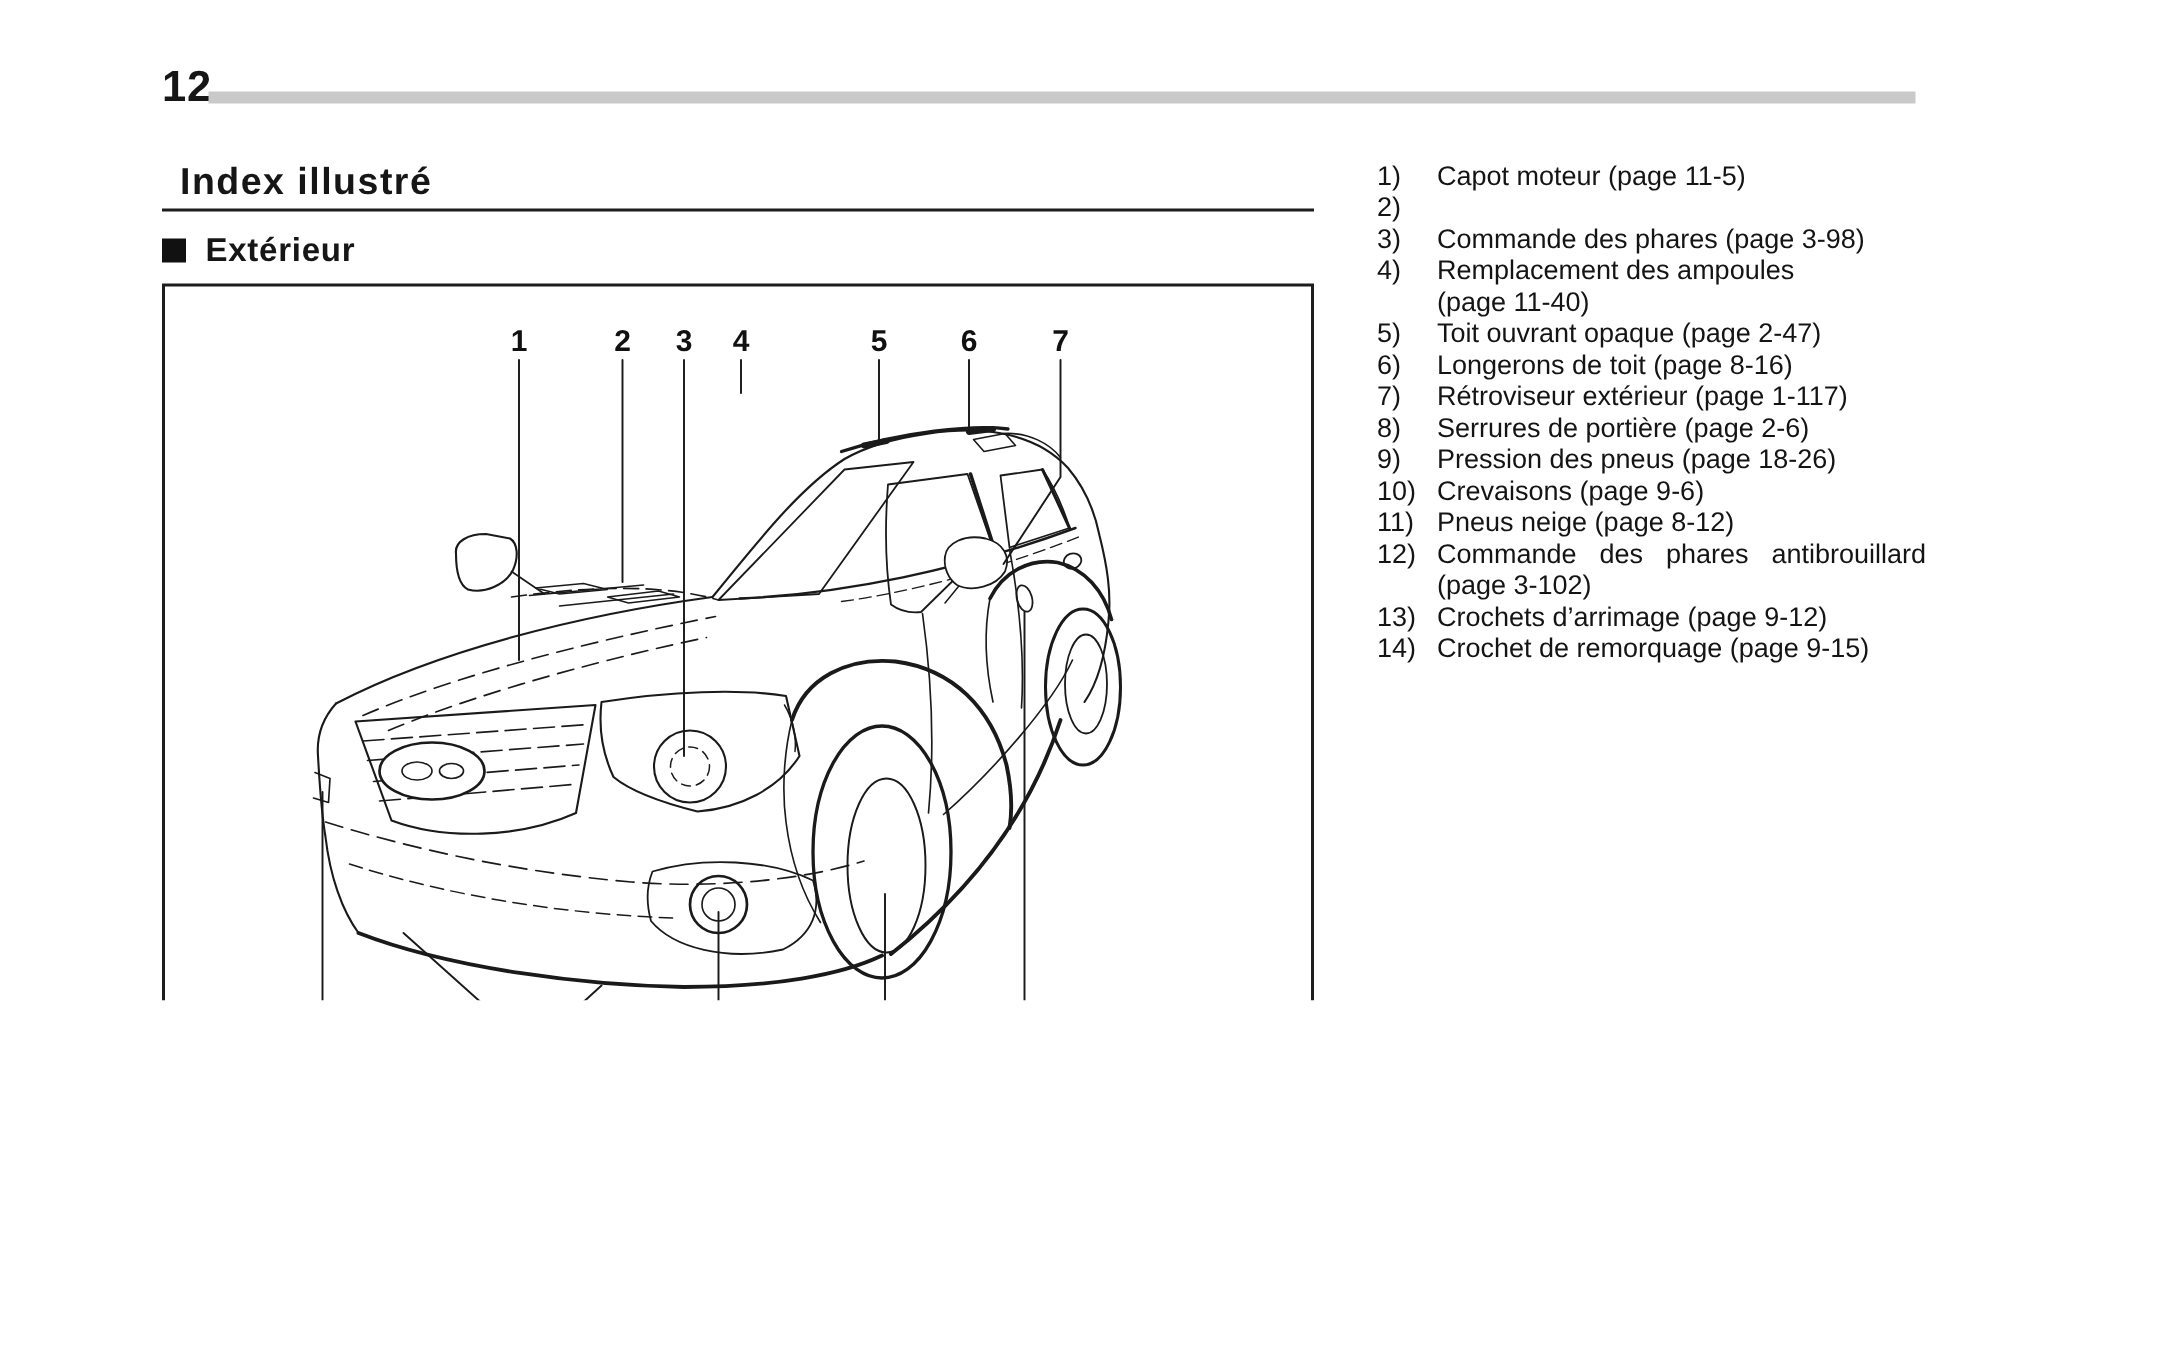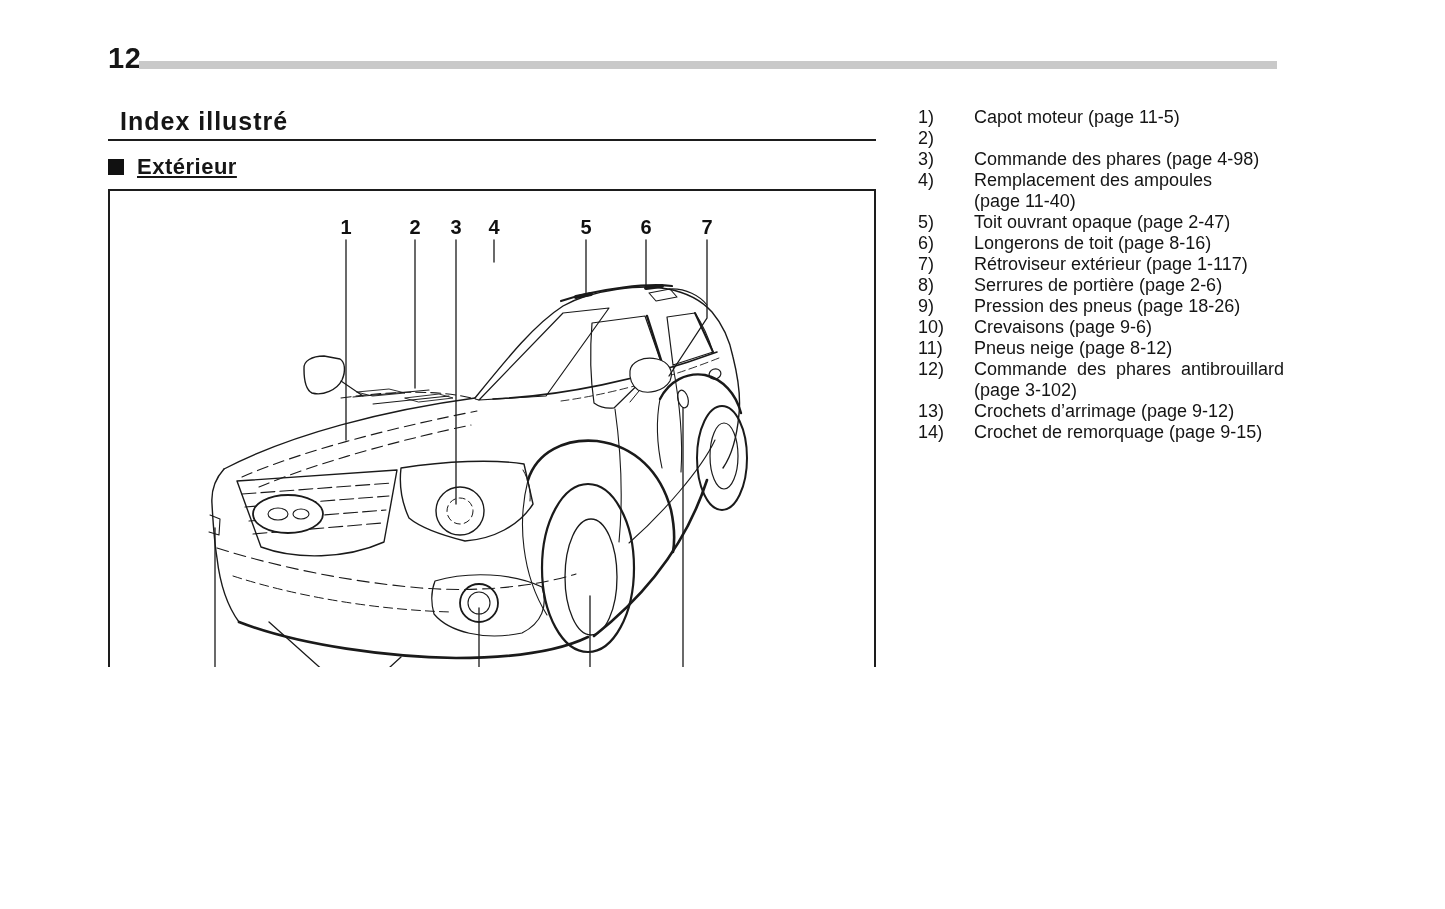--- a/index.html
+++ b/index.html
@@ -28,41 +28,40 @@
   }
   .title-rule{
     position:absolute;left:108px;top:139px;
     width:768px;height:2px;background:#1d1d1d;
   }
   .section-head{
     position:absolute;left:108px;top:154px;
     display:flex;align-items:center;gap:13px;
     font-size:22px;font-weight:bold;line-height:26px;
     letter-spacing:0.5px;
-    text-decoration:underline;
   }
   .section-square{
     width:16px;height:16px;background:#111;flex:0 0 16px;
   }
   
   .figure-box{
     position:absolute;left:108px;top:189px;
     width:764px;height:554px;
     border:2px solid #1d1d1d;
     background:#fff;
   }
   .figure-box svg{display:block;width:100%;height:100%;}
   
   .legend{
     position:absolute;left:918px;top:107px;width:366px;
     font-size:18px;line-height:21px;color:#141414;
   }
   .legend-row{display:flex;}
   .legend-row .num{flex:0 0 40px;}
-  .legend-row .txt{flex:1 1 auto;margin-left:16px;}
+  .legend-row .txt{flex:1 1 auto;}
   .legend-row .txt .l2{display:block;}
   .legend-row .txt .jline{display:block;text-align:justify;text-align-last:justify;}
 </style>
 </head>
 <body>
 
 <div class="page">
 
   <div class="page-num">12</div>
   <div class="header-bar"></div>
@@ -196,21 +195,21 @@
 
     <div class="legend-row">
       <span class="num">1)</span>
       <span class="txt">Capot moteur (page 11-5)</span>
     </div>
     <div class="legend-row">
       <span class="num">2)</span>
     </div>
     <div class="legend-row">
       <span class="num">3)</span>
-      <span class="txt">Commande des phares (page 4-98)</span>
+      <span class="txt">Commande des phares (page 3-98)</span>
     </div>
     <div class="legend-row">
       <span class="num">4)</span>
       <span class="txt"><span>Remplacement des ampoules</span><span class="l2">(page 11-40)</span></span>
     </div>
     <div class="legend-row">
       <span class="num">5)</span>
       <span class="txt">Toit ouvrant opaque (page 2-47)</span>
     </div>
     <div class="legend-row">

